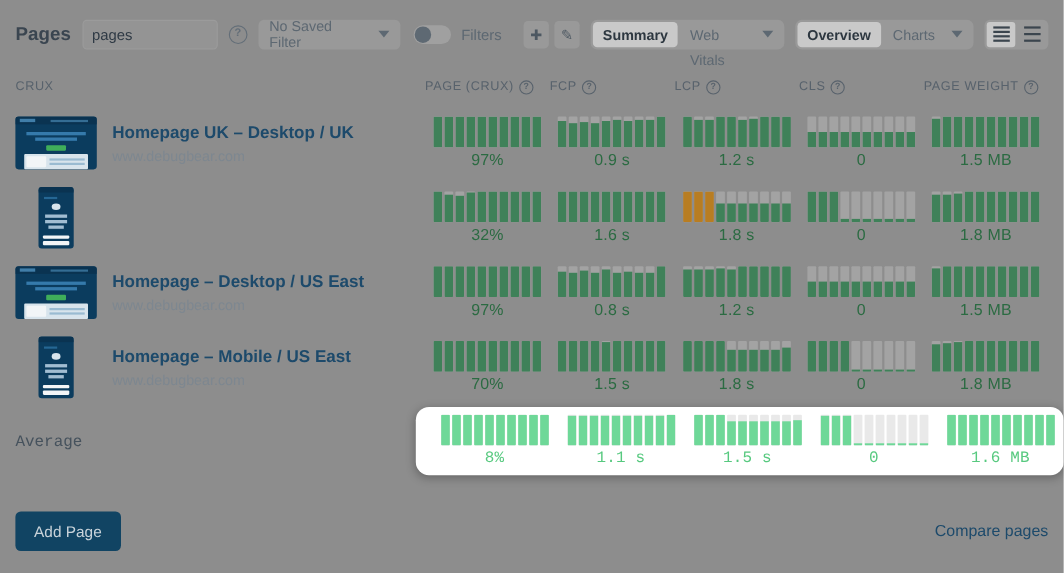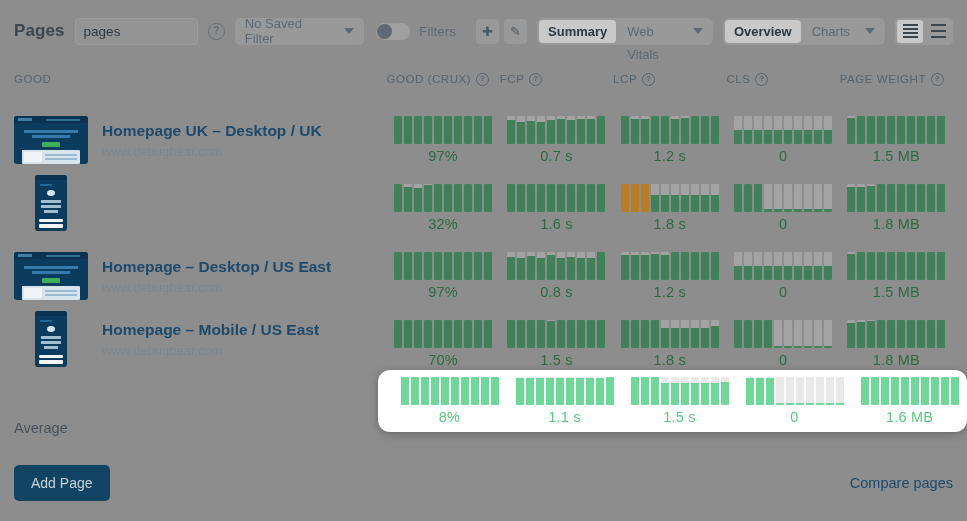--- a/index.html
+++ b/index.html
@@ -198,21 +198,21 @@
     border: 1.2px solid #58626c;
     font-size: 8px;
     line-height: 9px;
     text-align: center;
     font-weight: bold;
     flex: none;
   }
 
   .row {
     display: flex;
-    align-items: flex-end;
+    align-items: center;
     height: 68px;
   }
   .cell-page {
     width: 378px;
     display: flex;
     align-items: center;
     gap: 14px;
   }
   .thumb {
     width: 74px;
@@ -309,23 +309,24 @@
   .metric-val {
     margin-top: 4px;
     font-size: 14.5px;
     color: #2b6b42;
     letter-spacing: .2px;
   }
 
   
   .avg-row {
     display: flex;
-    align-items: flex-end;
+    align-items: center;
     height: 68px;
     position: relative;
+    font-family: Liberation Mono, monospace;
   }
   .avg-label {
     width: 378px;
     font-size: 14.5px;
     color: #46525d;
     padding-left: 0;
   }
   .avg-card {
     position: absolute;
     left: 364px;
@@ -425,23 +426,23 @@
       <div class="view-btn spaced">
           <i></i>
           <i></i>
           <i></i>
         </div>
     </div>
   </div>
 
   <div class="table">
     <div class="thead">
-      <div class="th-page">GOOD</div>
+      <div class="th-page">CRUX</div>
       <div class="th-metric">
-        <span>GOOD (CRUX)</span>
+        <span>PAGE (CRUX)</span>
         <span class="th-help">?</span>
       </div>
       <div class="th-metric">
         <span>FCP</span>
         <span class="th-help">?</span>
       </div>
       <div class="th-metric">
         <span>LCP</span>
         <span class="th-help">?</span>
       </div>
@@ -536,21 +537,21 @@
               <div class="bar">
                 <span style="height: 88%; background: rgb(63, 129, 89);"></span>
               </div>
               <div class="bar">
                 <span style="height: 88%; background: rgb(63, 129, 89);"></span>
               </div>
               <div class="bar">
                 <span style="height: 100%; background: rgb(63, 129, 89);"></span>
               </div>
             </div>
-            <div class="metric-val">0.7 s</div>
+            <div class="metric-val">0.9 s</div>
           </div>
           <div class="cell-metric">
             <div class="spark">
               <div class="bar">
                 <span style="height: 100%; background: rgb(63, 129, 89);"></span>
               </div>
               <div class="bar">
                 <span style="height: 90%; background: rgb(63, 129, 89);"></span>
               </div>
               <div class="bar">

